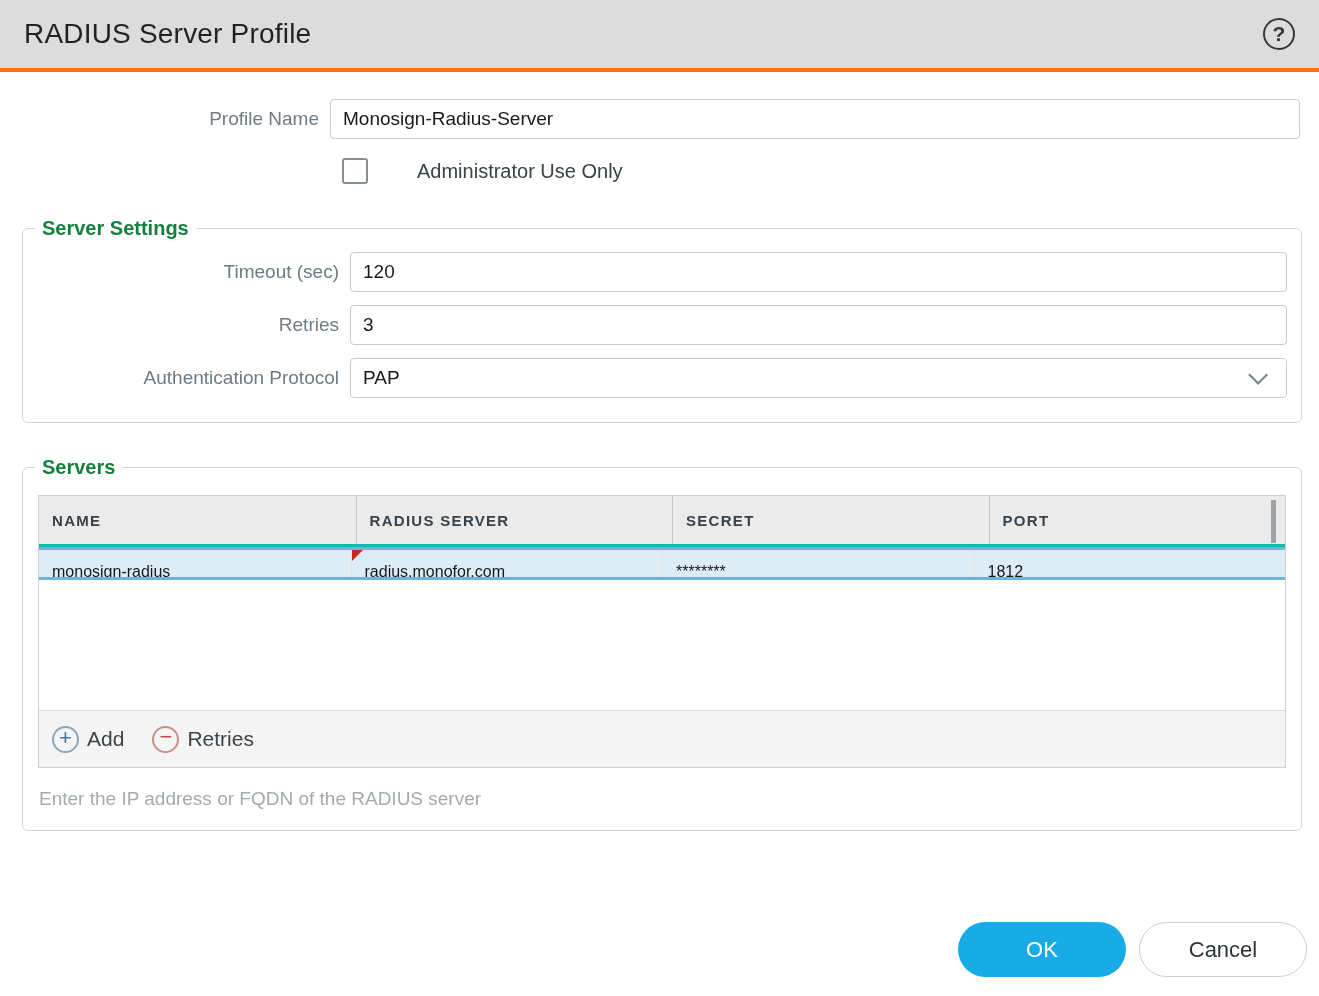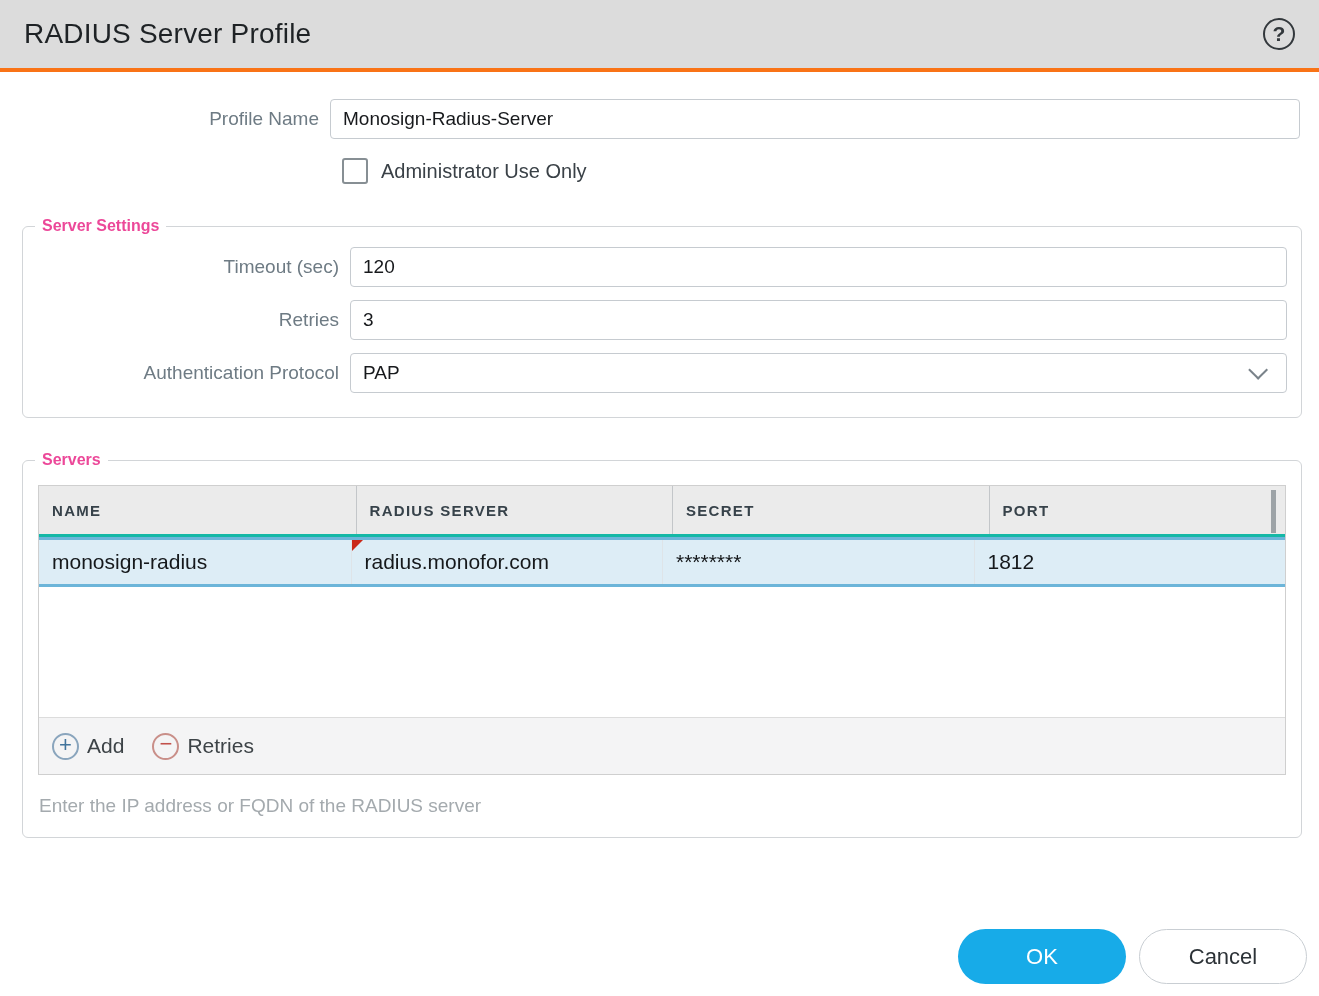--- a/index.html
+++ b/index.html
@@ -51,43 +51,43 @@
     font-family: "Liberation Sans", sans-serif;
     font-size: 19px;
     color: #17191c;
     padding: 0 12px;
     background: #fff;
     outline: none;
   }
 
   .profile-row { margin: 27px 19px 0 0; }
 
-  .checkbox-row { margin: 19px 0 0 342px; display: flex; align-items: center; }
+  .checkbox-row { margin: 19px 0 0 342px; display: flex; align-items: center; gap: 36px; }
   .checkbox {
     width: 26px; height: 26px;
     border: 2px solid #878f94;
     border-radius: 3px;
     background: #fff;
     cursor: pointer;
     flex: 0 0 26px;
   }
   .checkbox-label { margin-left: 13px; font-size: 20px; color: #3a4147; }
 
   
   fieldset {
     border: 1px solid #d2d5d8;
     border-radius: 6px;
     margin: 33px 17px 0 22px;
   }
   legend {
     margin-left: 12px;
     padding: 0 7px;
-    font-size: 16px;
+    font-size: 20px;
     font-weight: 700;
-    color: #ec4899;
+    color: #15803d;
   }
   .fs-settings { padding: 12px 0 24px 0; }
   .settings-row { margin-bottom: 13px; }
   .settings-row:last-child { margin-bottom: 0; }
   .settings-row .lbl { width: 327px; flex-basis: 327px; }
   .settings-row .field-wrap { flex: 1; margin-right: 14px; position: relative; }
   .settings-row .txt-input { width: 100%; }
   .select-input { padding-right: 60px; cursor: pointer; }
   .chevron-down {
     position: absolute;
@@ -136,23 +136,23 @@
   }
   .grid-row {
     display: grid;
     grid-template-columns: repeat(4, 1fr);
     background: #ddedf6;
     border-top: 3px solid #6cb5d9;
     border-bottom: 3px solid #6cb5d9;
     cursor: pointer;
   }
   .grid-row .cell {
-    height: 44px;
+    height: 27px;
     line-height: 44px;
-    font-size: 21px;
+    font-size: 16px;
     color: #15181b;
     padding-left: 13px;
     position: relative;
     white-space: nowrap;
     overflow: hidden;
   }
   .grid-row .cell + .cell { border-left: 1px solid #dee4e8; }
   .dirty-marker {
     position: absolute;
     top: 0; left: 0;

